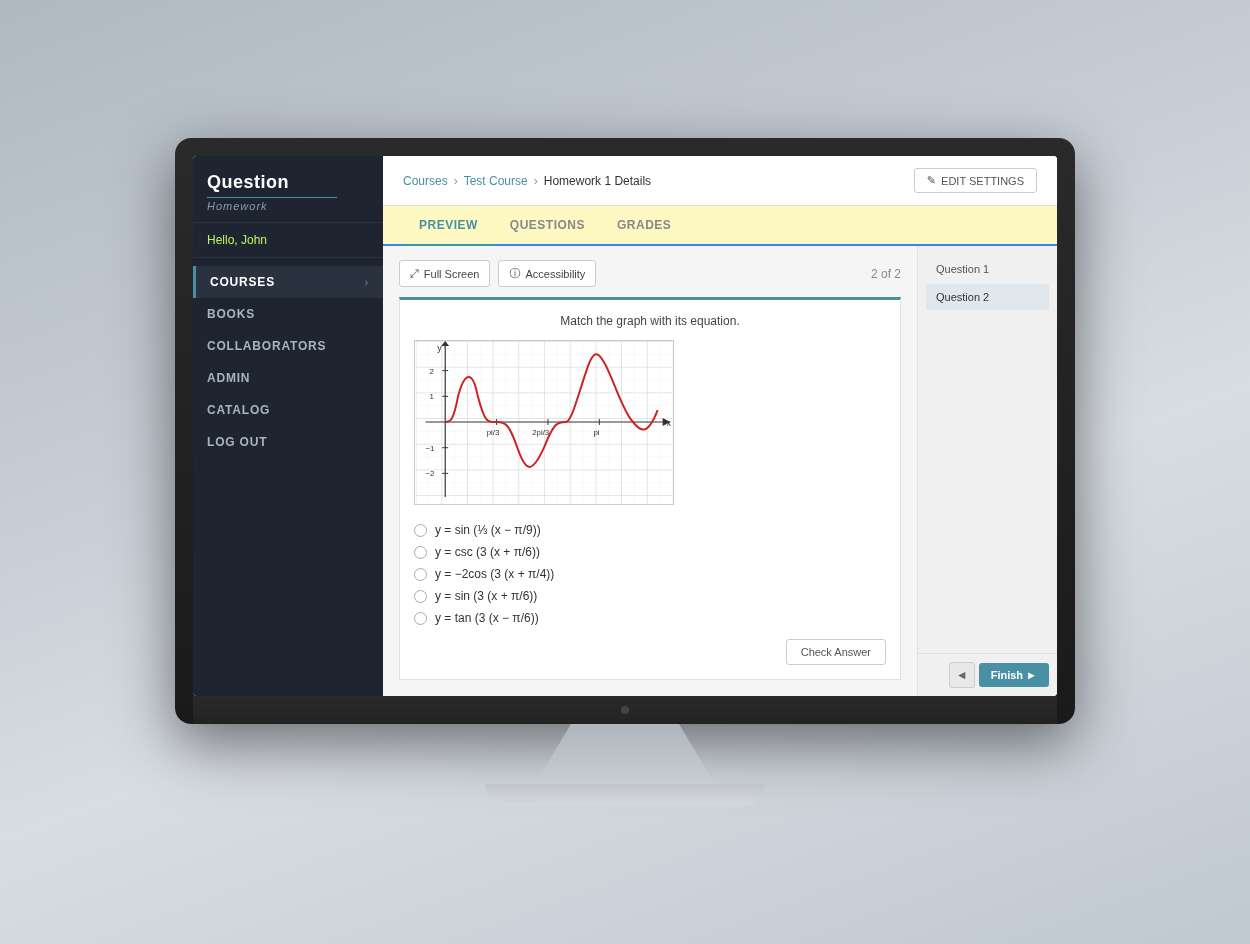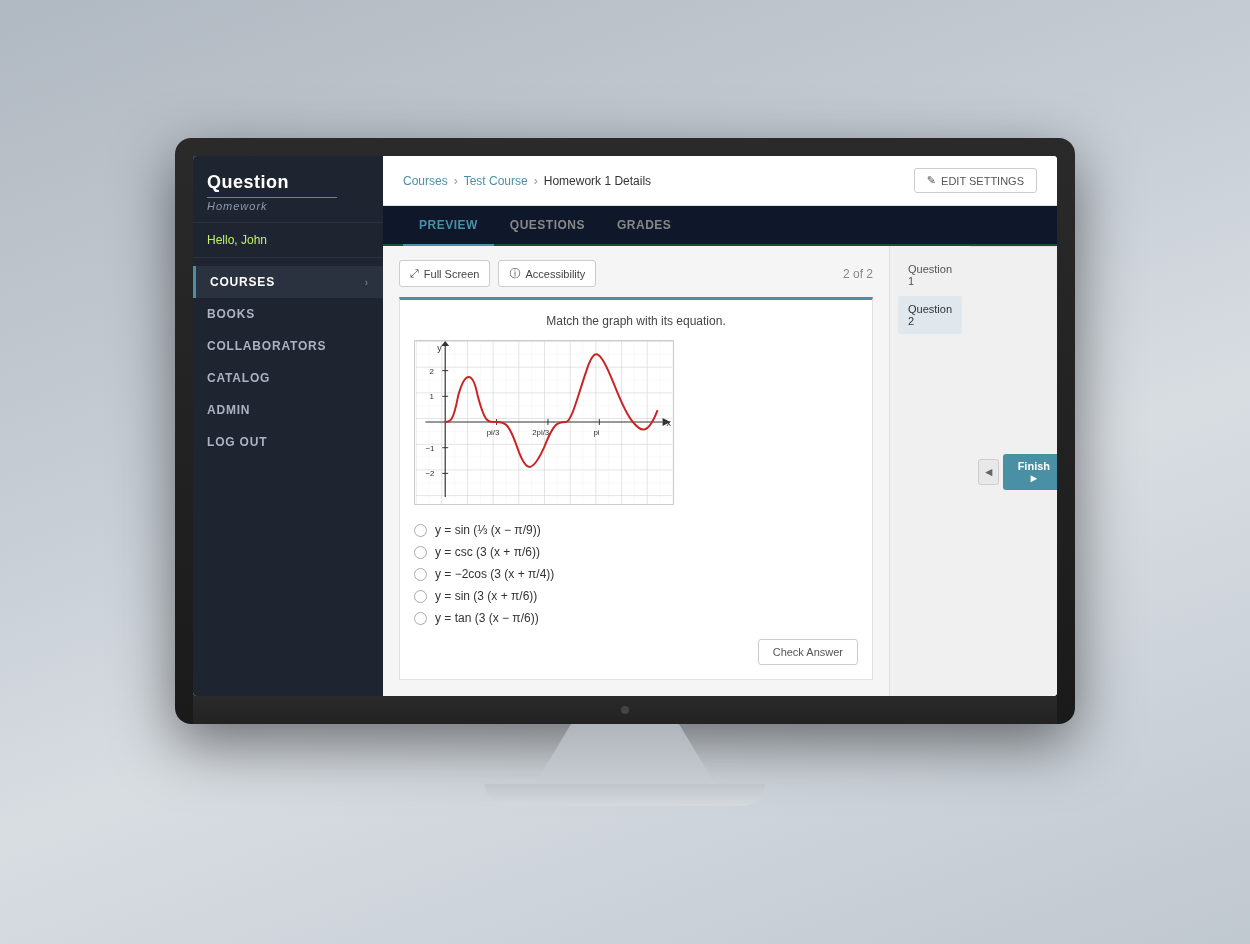--- a/index.html
+++ b/index.html
@@ -163,24 +163,24 @@
       padding: 5px 12px;
       border-radius: 3px;
       font-size: 11px;
       cursor: pointer;
       display: flex;
       align-items: center;
       gap: 5px;
     }
 
     .tabs-bar {
-      background: #0f172a;
+      background: #fef9c3;
       padding: 0 20px;
       display: flex;
-      border-bottom: 2px solid #14532d;
+      border-bottom: 2px solid #3b82f6;
     }
     .tab {
       padding: 12px 16px;
       font-size: 12px;
       font-weight: 600;
       color: #888;
       cursor: pointer;
       letter-spacing: 0.5px;
       border-bottom: 2px solid transparent;
       margin-bottom: -2px;
@@ -290,24 +290,25 @@
     .q-nav-item {
       padding: 7px 10px;
       font-size: 11px;
       color: #555;
       cursor: pointer;
       border-radius: 2px;
     }
     .q-nav-item.active { background: #e0e8ee; color: #333; }
 
     .question-panel {
-      width: 168px;
+      width: 140px;
       background: #f0f0f0;
       border-left: 1px solid #e0e0e0;
       display: flex;
+      flex-direction: column;
       position: relative;
     }
     .q-list {
       flex: 1;
       padding: 10px 8px;
       display: flex;
       flex-direction: column;
       gap: 2px;
     }
     .q-bottom {
@@ -358,24 +359,24 @@
             <span>COURSES</span>
             <span class="chevron">›</span>
           </div>
           <div class="nav-item">
             <span>BOOKS</span>
           </div>
           <div class="nav-item">
             <span>COLLABORATORS</span>
           </div>
           <div class="nav-item">
+            <span>ADMIN</span>
+          </div>
+          <div class="nav-item">
             <span>CATALOG</span>
-          </div>
-          <div class="nav-item">
-            <span>ADMIN</span>
           </div>
           <div class="nav-item">
             <span>LOG OUT</span>
           </div>
         </nav>
       </div>
 
       <div class="main-content">
 
         <div class="breadcrumb-bar">

